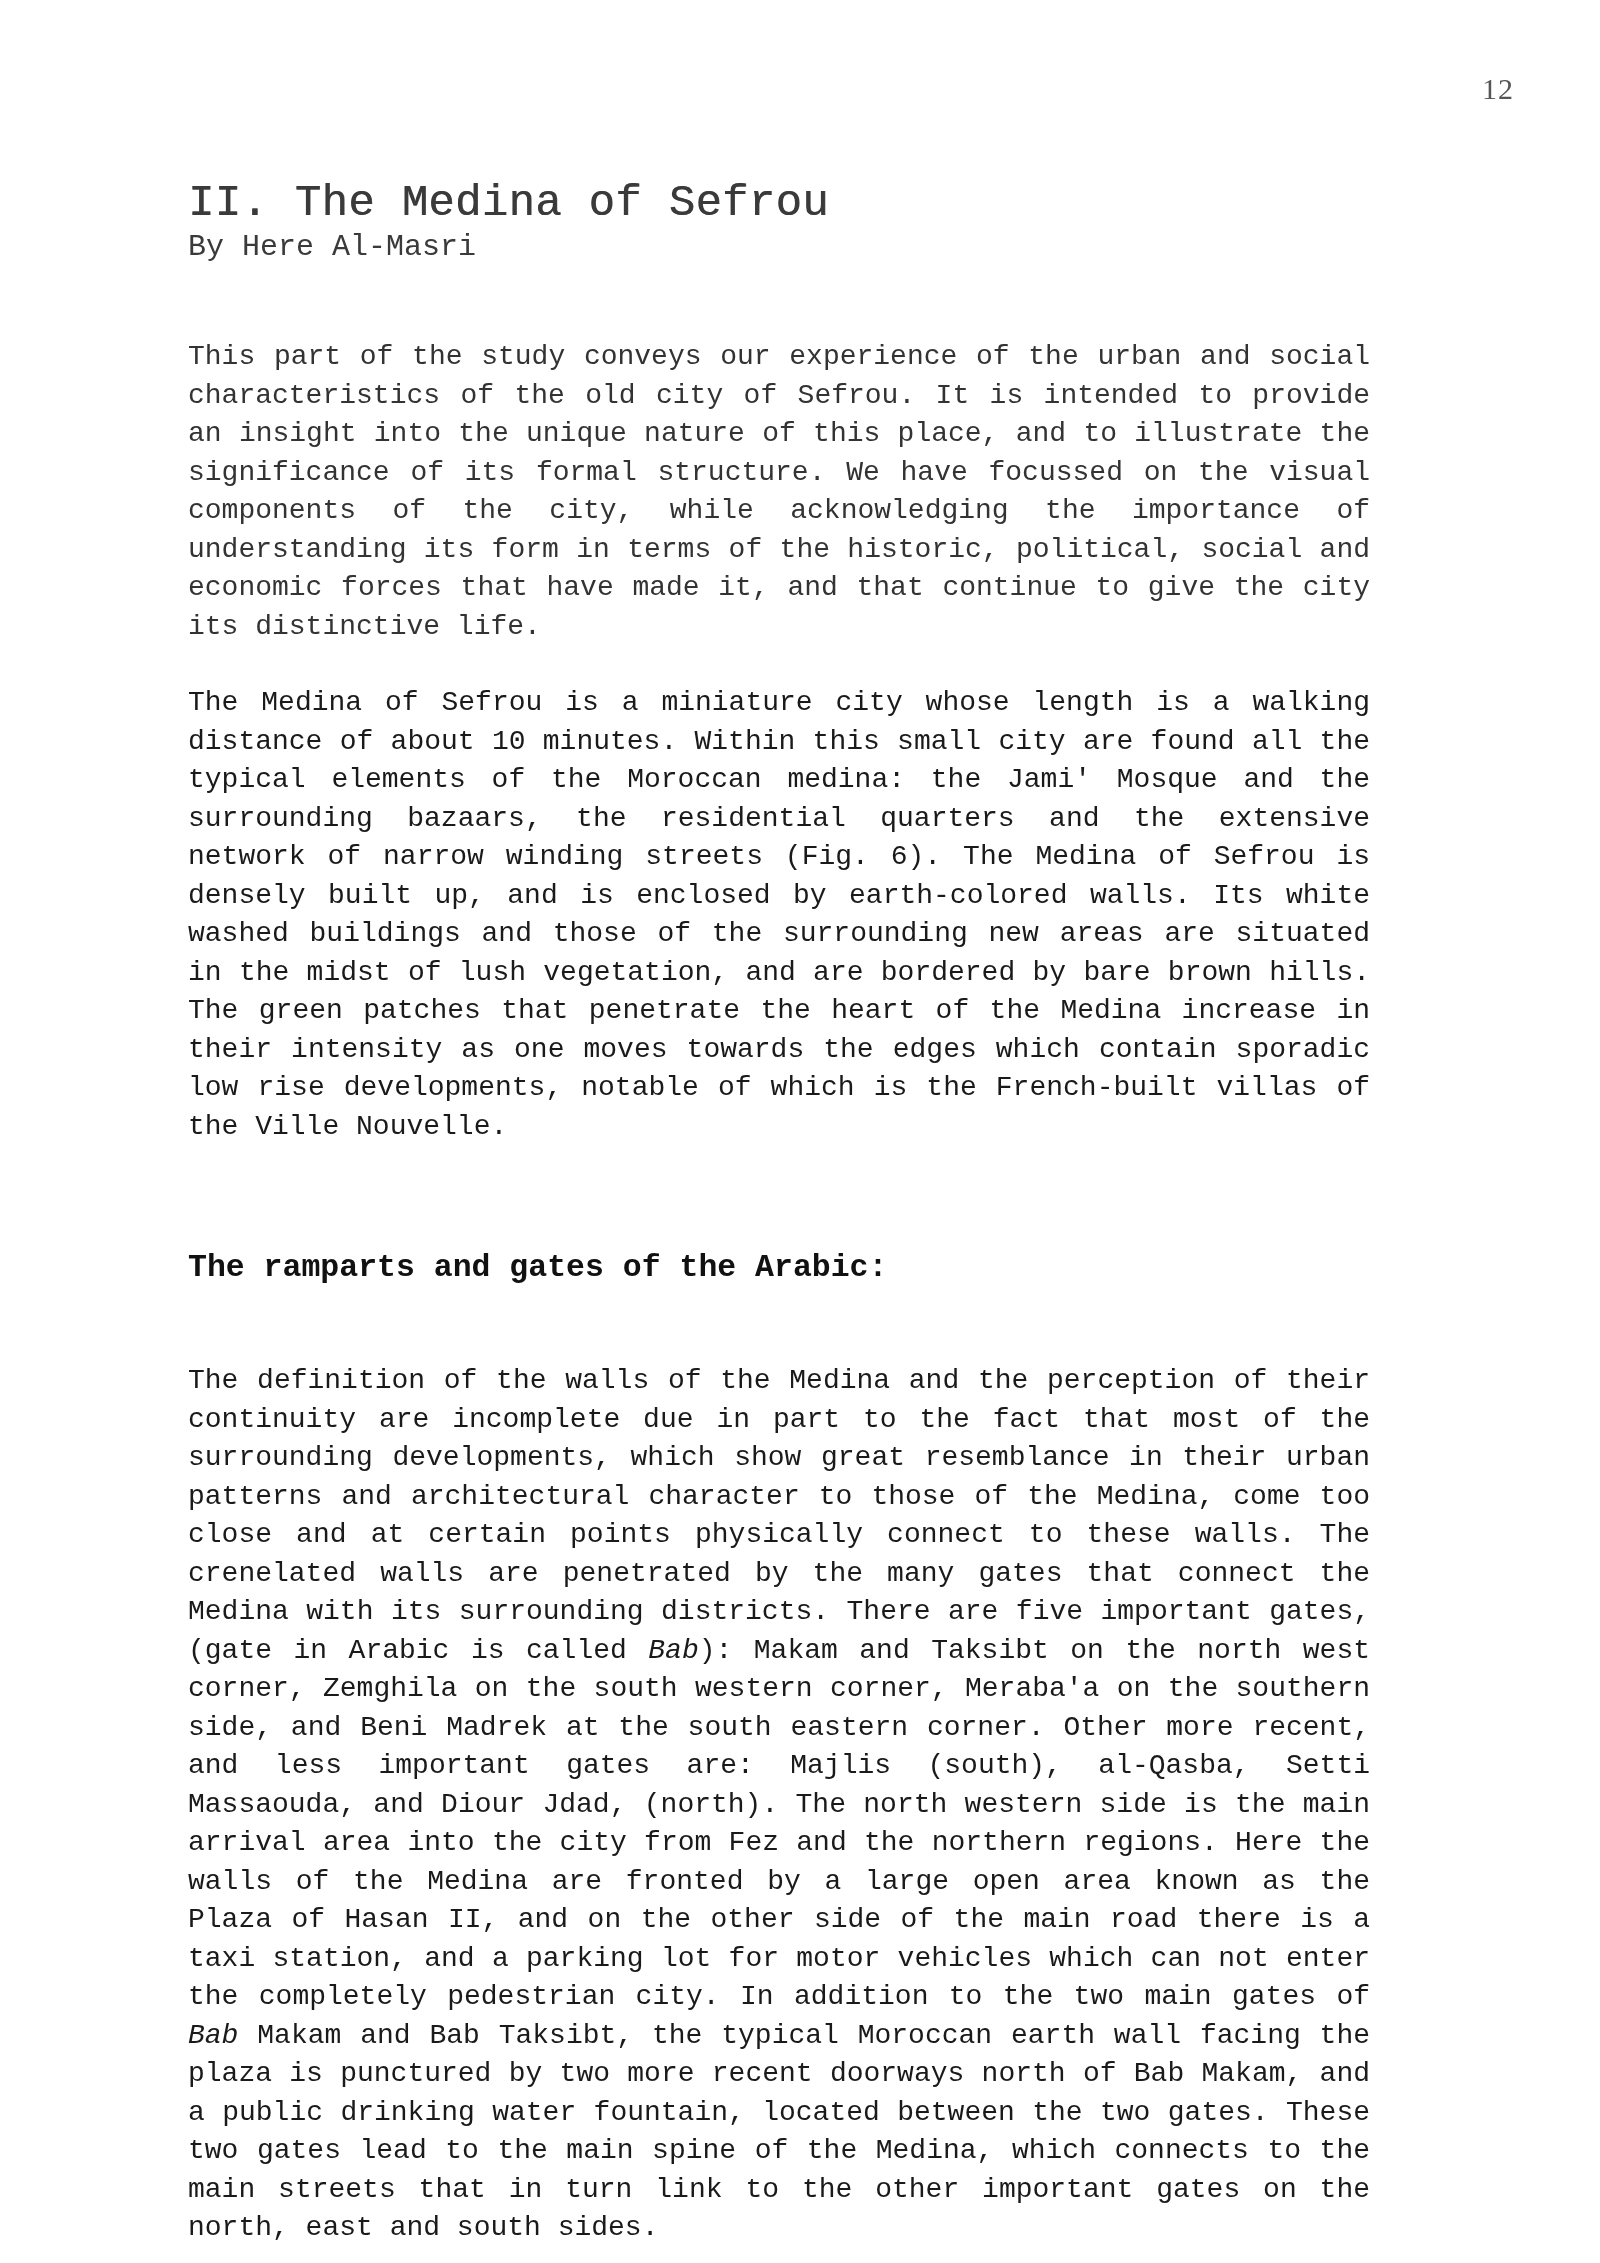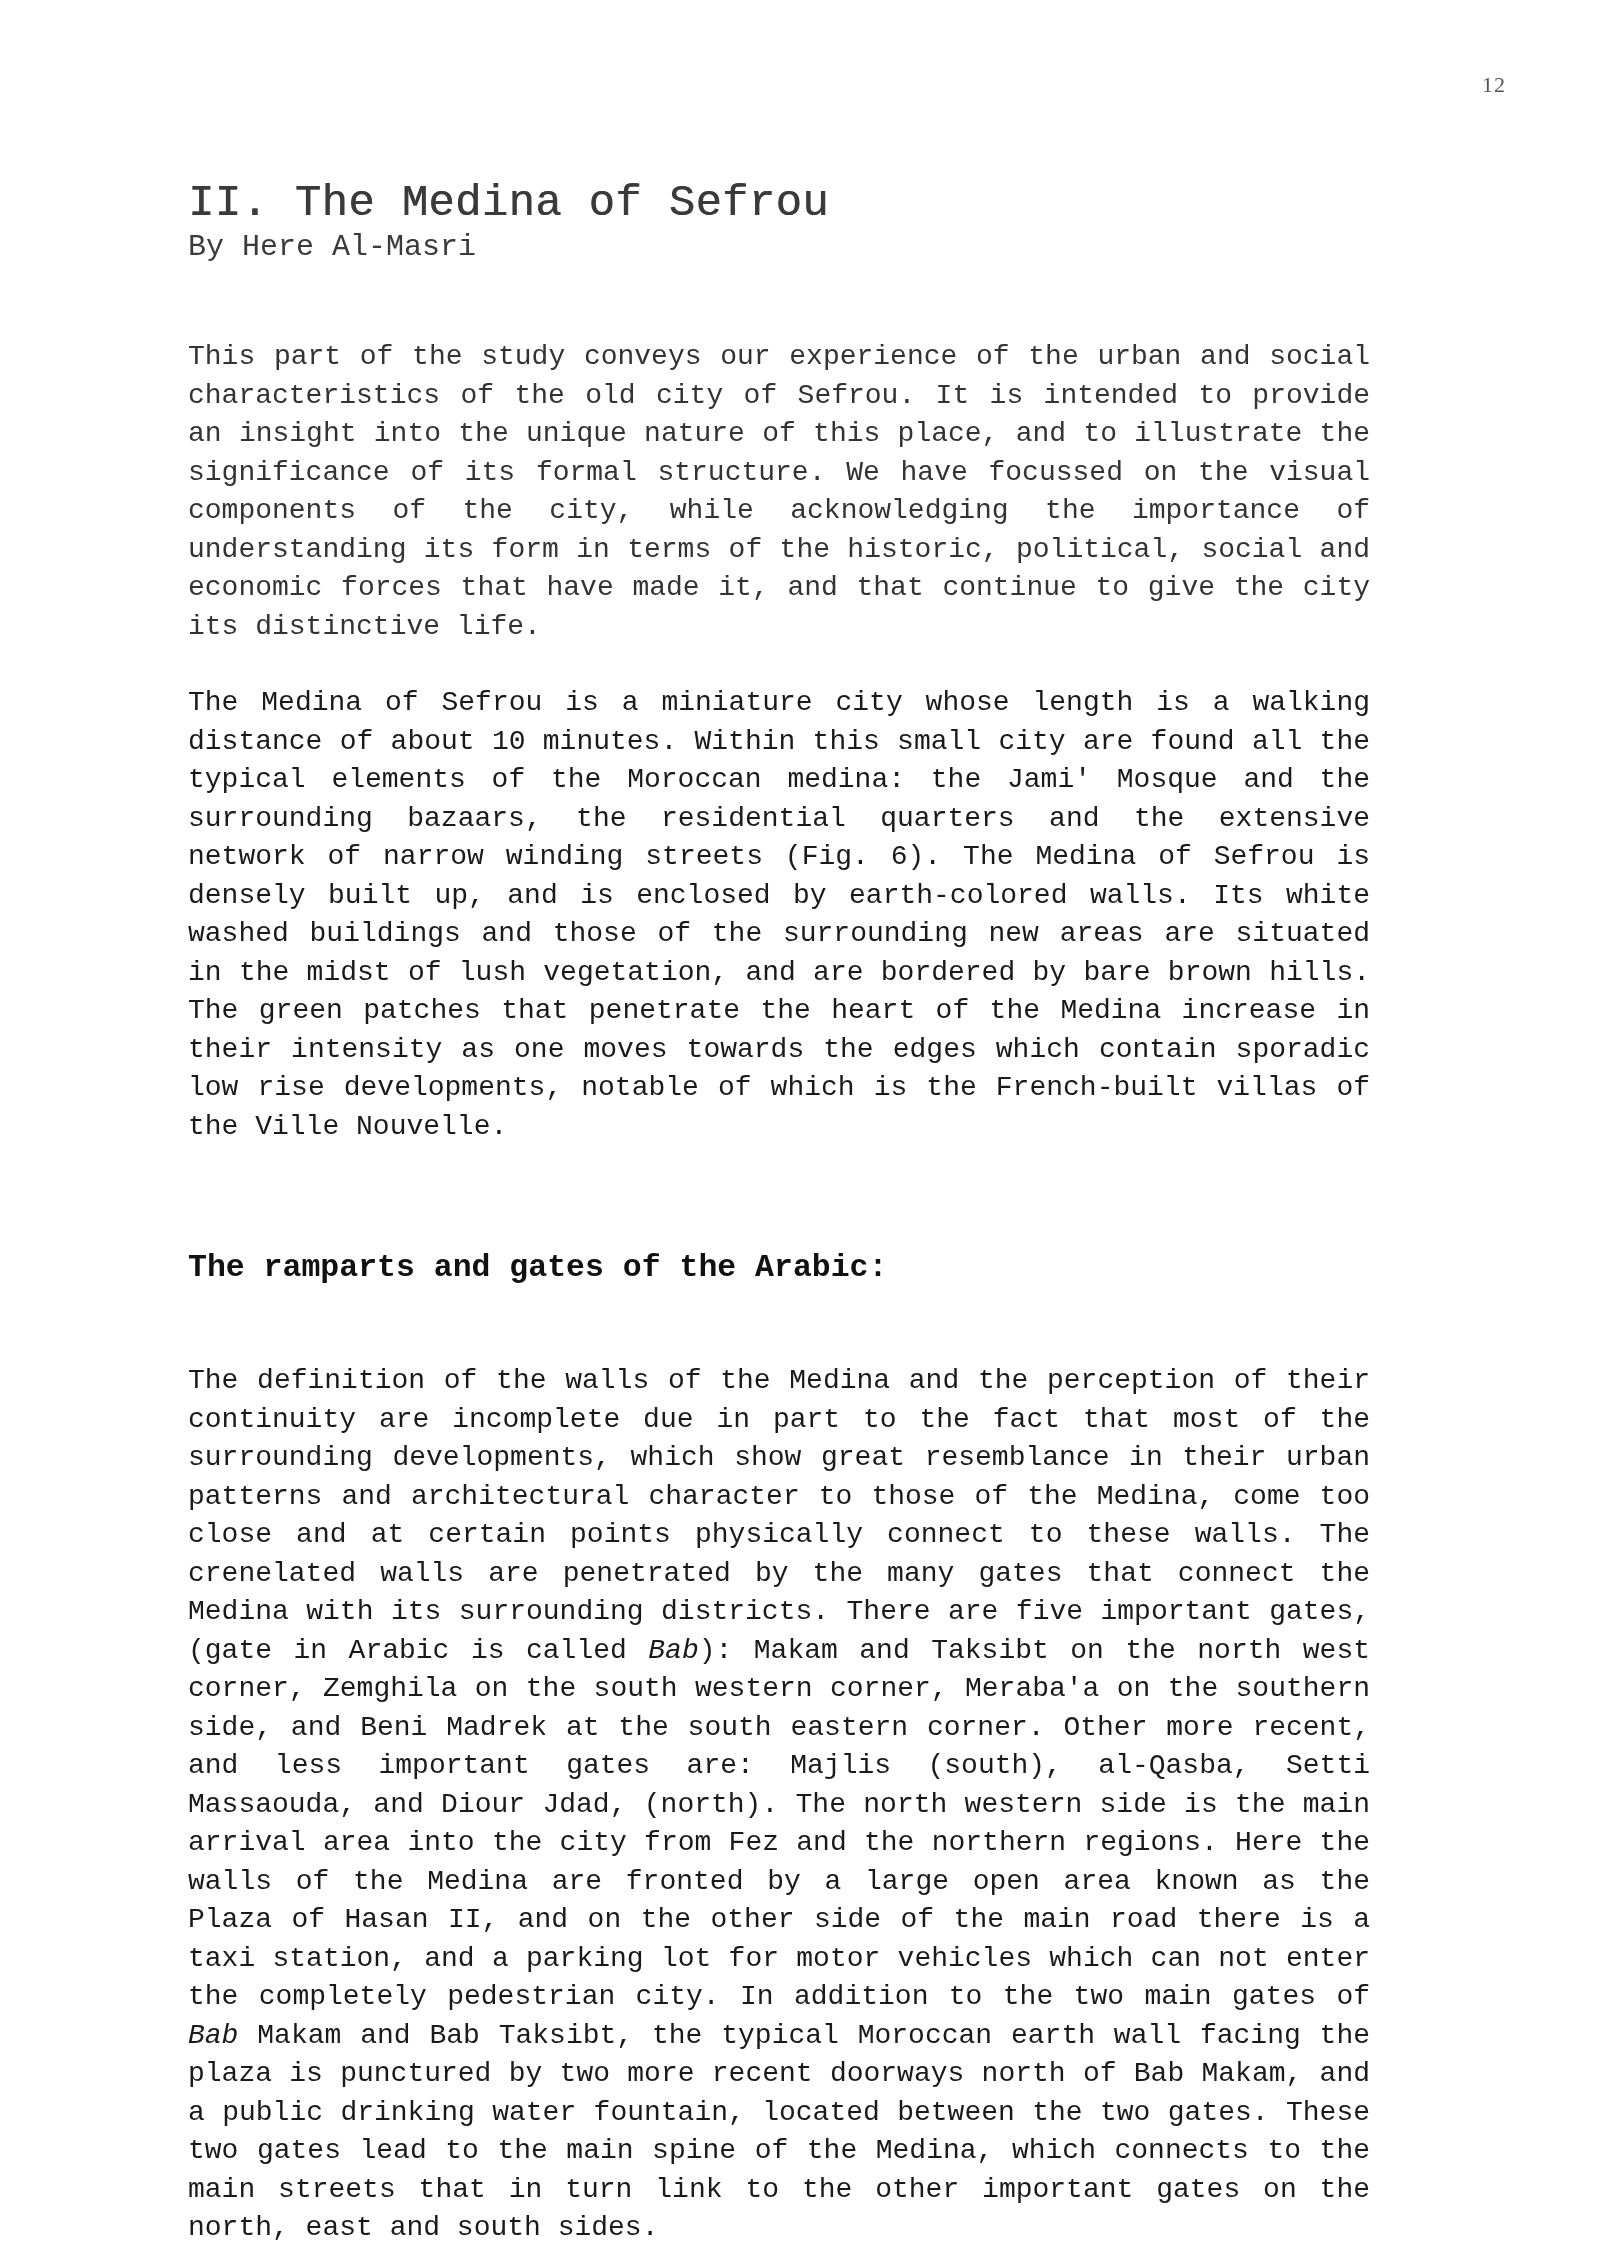--- a/index.html
+++ b/index.html
@@ -12,21 +12,21 @@
       height: 2263px;
       position: relative;
       overflow: hidden;
       font-family: "Liberation Serif", "DejaVu Serif", serif;
       color: #1a1a1a;
     }
     .page-number {
       position: absolute;
       top: 72px;
       left: 1482px;
-      font-size: 22px;
+      font-size: 30px;
       color: #555;
       letter-spacing: 1px;
     }
     .content {
       position: absolute;
       left: 188px;
       top: 178px;
       width: 1182px;
       font-family: Liberation Mono, monospace;
     }

